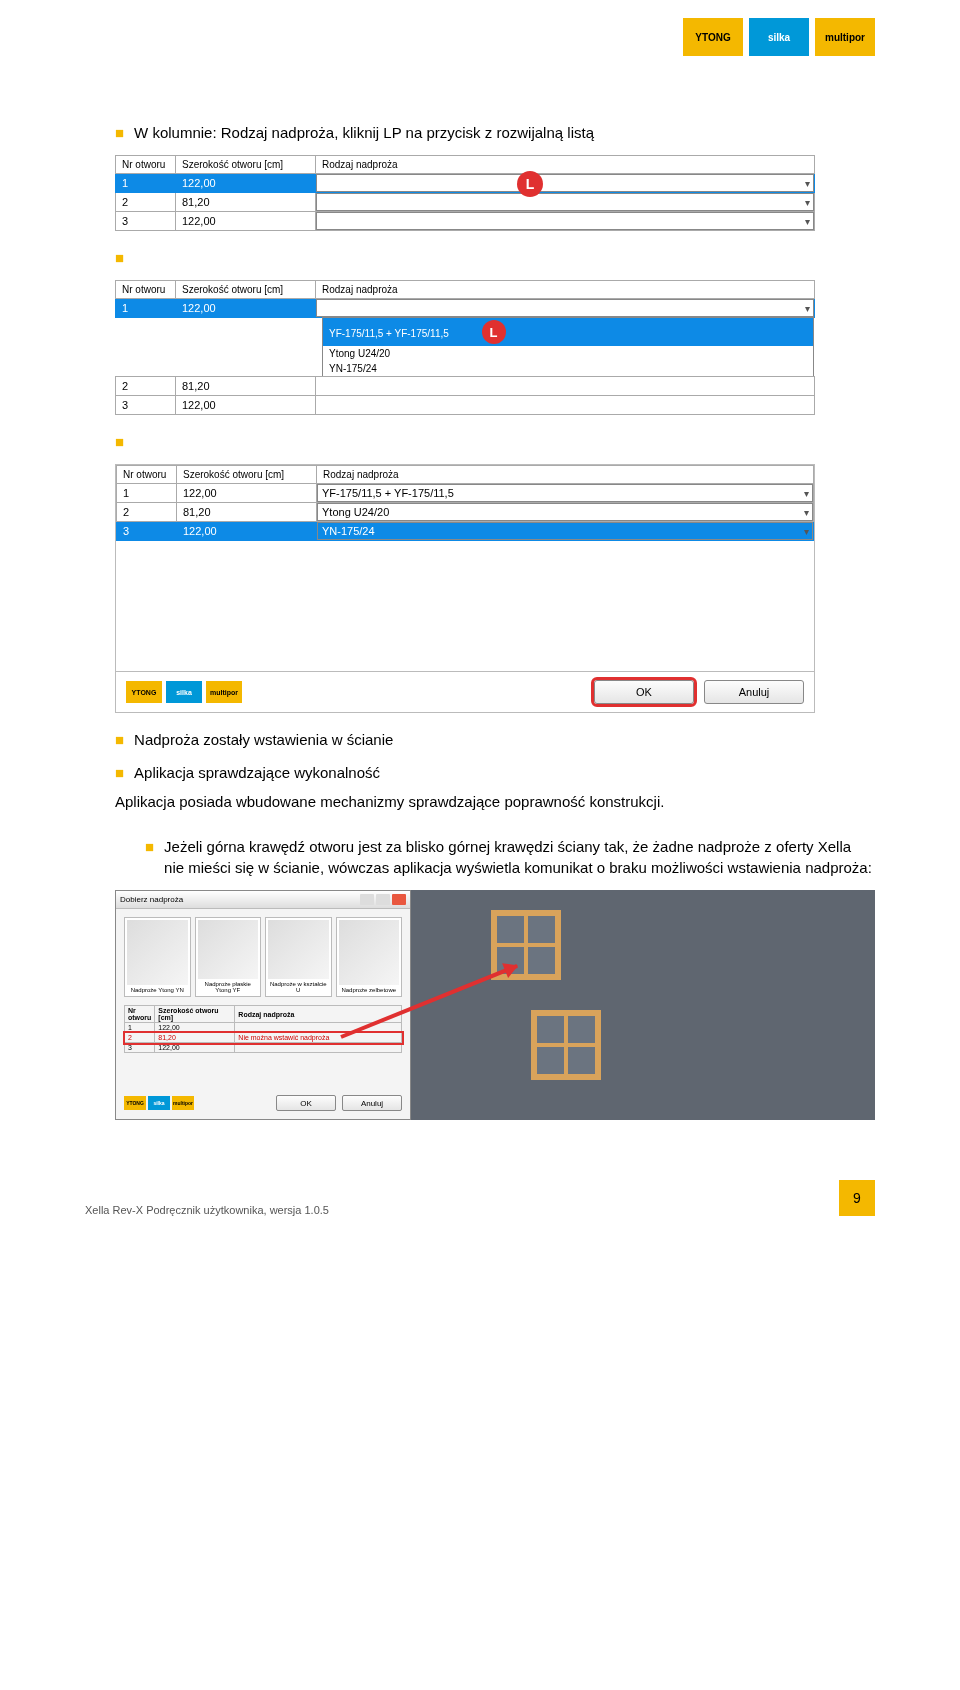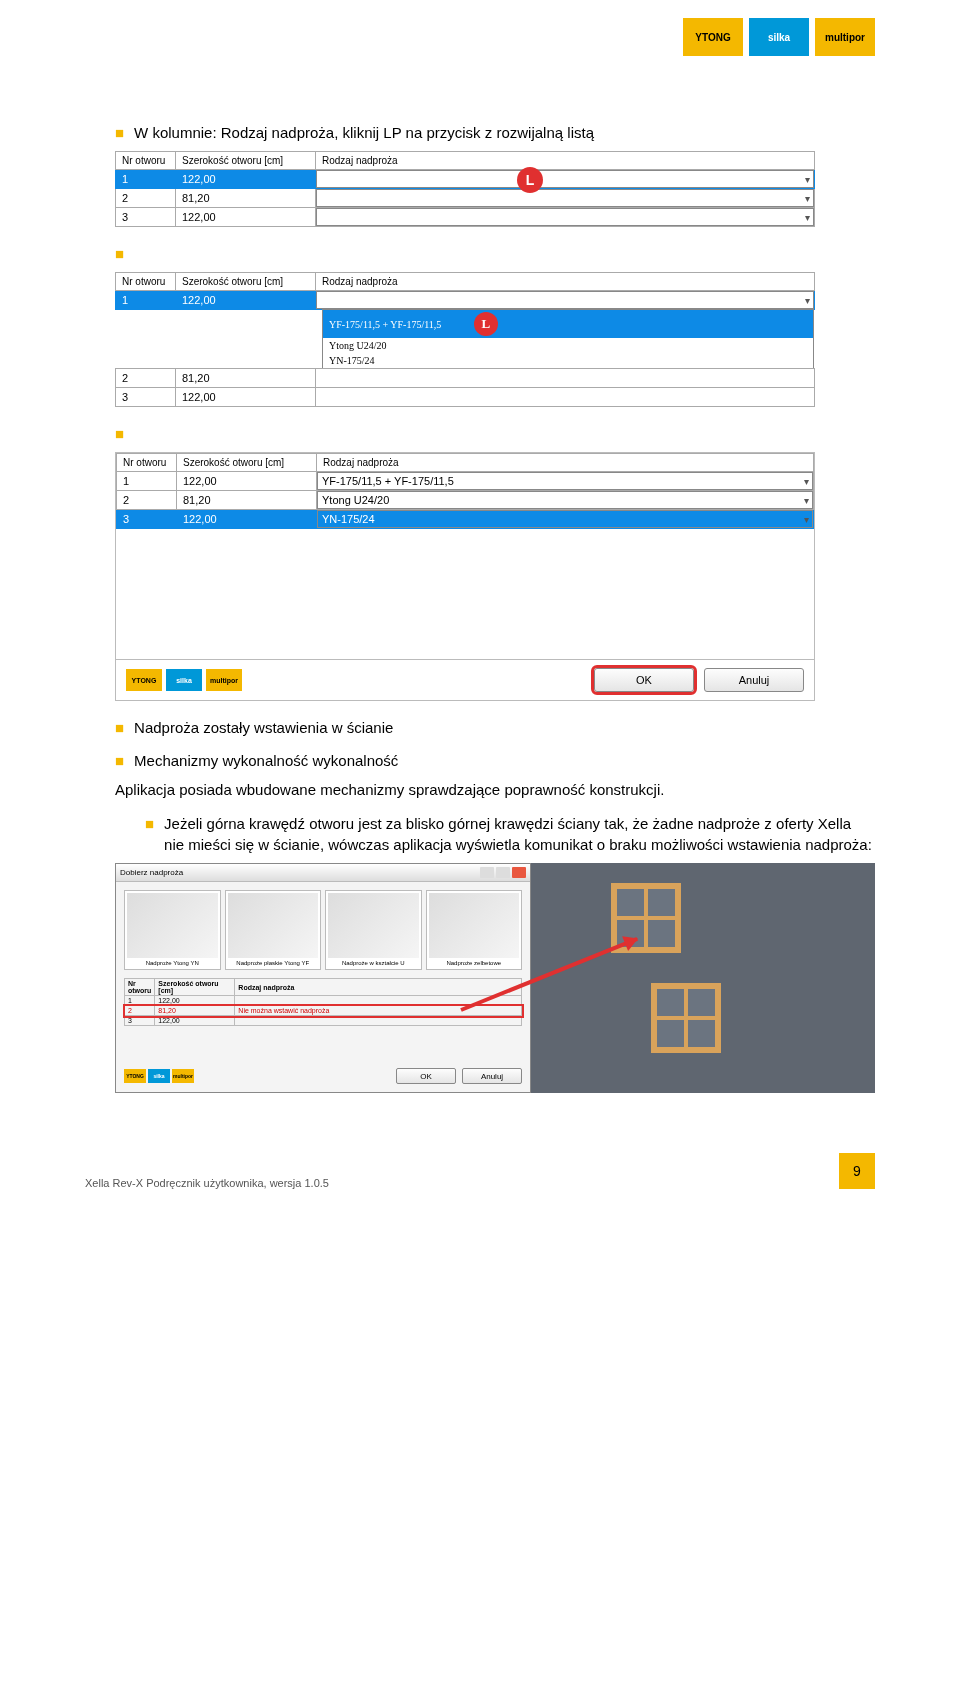--- a/index.html
+++ b/index.html
@@ -6,53 +6,53 @@
   body { font-family: Arial, sans-serif; background: #fff; width: 960px; margin: 0 auto; color: #000; }
   .page { padding: 60px 85px 40px 85px; position: relative; }
   .brand-badges { position: absolute; top: 18px; right: 85px; display: flex; gap: 6px; }
   .badge { width: 60px; height: 38px; display: flex; align-items: center; justify-content: center; font-size: 10px; font-weight: bold; }
   .badge.ytong { background: #f4b800; color: #000; }
   .badge.silka { background: #0098d8; color: #fff; }
   .badge.multipor { background: #f4b800; color: #000; }
   .bullet-item { display: flex; gap: 10px; margin: 12px 0 8px 30px; font-size: 15px; line-height: 1.4; }
   .bullet { color: #f4b800; font-size: 15px; line-height: 1.4; }
   .bullet-item.sub { margin-left: 60px; }
-  .para { font-size: 15px; margin: 8px 0 13px 30px; line-height: 1.4; }
-  .img-block { margin: 4px 0 16px 30px; }
+  .para { font-size: 15px; margin: 8px 0 24px 30px; line-height: 1.4; }
+  .img-block { margin: 12px 0 16px 30px; }
   
   
   .tbl { border-collapse: collapse; font-size: 11px; width: 700px; color: #000; }
   .tbl th { text-align: left; font-weight: normal; padding: 3px 6px; border: 1px solid #aaa; background: #fff; font-size: 10px; }
   .tbl td { padding: 3px 6px; border: 1px solid #aaa; height: 18px; position: relative; background: #fff; }
   .row-sel td { background: #0d8ae6; color: #fff; border-color: #0d8ae6; }
   .dd-cell { padding: 0 !important; }
   .dd-input { width: 100%; height: 18px; border: 1px solid #888; background: #fff; position: relative; display: flex; align-items: center; }
   .dd-input::after { content: '▾'; position: absolute; right: 3px; font-size: 10px; color: #555; }
   .l-circle { position: absolute; width: 26px; height: 26px; border-radius: 50%; background: #e03030; color: #fff; display: flex; align-items: center; justify-content: center; font-weight: bold; font-size: 14px; top: -4px; left: 200px; z-index: 2; }
   
   
-  .dd-open { border: 1px solid #888; background: #fff; font-size: 10px; width: 492px; margin-left: 207px; margin-top: -1px; font-family: Liberation Serif, serif; }
+  .dd-open { border: 1px solid #888; background: #fff; font-size: 10px; width: 492px; margin-left: 207px; margin-top: -1px; }
   .dd-open .opt { padding: 2px 6px; }
   .dd-open .opt.sel { background: #0d8ae6; color: #fff; position: relative; }
   .l-circle2 { display: inline-flex; width: 24px; height: 24px; border-radius: 50%; background: #e03030; color: #fff; align-items: center; justify-content: center; font-weight: bold; font-size: 13px; margin-left: 30px; }
   
   
   .panel { border: 1px solid #bbb; width: 700px; background: #fff; }
   .panel .tbl { width: 100%; }
   .panel .spacer { height: 130px; }
   .panel-foot { display: flex; justify-content: space-between; align-items: center; padding: 8px 10px; border-top: 1px solid #bbb; }
   .mini-badges { display: flex; gap: 4px; }
   .mini-badges .mb { width: 36px; height: 22px; font-size: 7px; display: flex; align-items: center; justify-content: center; font-weight: bold; }
   .btns { display: flex; gap: 10px; }
   .btn { width: 100px; height: 24px; border: 1px solid #888; background: linear-gradient(#fdfdfd,#e5e5e5); font-size: 11px; display: flex; align-items: center; justify-content: center; border-radius: 3px; }
   .btn.hl { outline: 3px solid #e03030; }
   
   
   .composite { display: flex; gap: 0; height: 230px; border: none; }
-  .dlg2 { width: 416px; border: 1px solid #888; background: #f4f4f4; font-size: 8px; display: flex; flex-direction: column; }
+  .dlg2 { width: 296px; border: 1px solid #888; background: #f4f4f4; font-size: 8px; display: flex; flex-direction: column; }
   .dlg2 .titlebar { height: 18px; background: linear-gradient(#fff,#ddd); border-bottom: 1px solid #bbb; display: flex; align-items: center; justify-content: space-between; padding: 0 4px; }
   .dlg2 .winbtns { display:flex; gap:2px; }
   .dlg2 .winbtns span{ width:14px; height:11px; background:#e9573f; border-radius:1px; display:inline-block;}
   .dlg2 .winbtns span:first-child{ background:#ddd;}
   .dlg2 .winbtns span:nth-child(2){ background:#ddd;}
   .dlg2 .types { display: flex; gap: 4px; padding: 8px; }
   .dlg2 .typecard { flex: 1; border: 1px solid #bbb; height: 80px; background: #fff; display:flex; flex-direction:column; align-items:center; justify-content:flex-end; padding:2px; }
   .dlg2 .typecard .pic { flex:1; width:100%; background: linear-gradient(135deg,#ddd,#f5f5f5); margin-bottom:2px;}
   .dlg2 .typecard .cap { font-size:6px; text-align:center; line-height:1.1;}
   .dlg2 .tbl2 { width: calc(100% - 16px); margin: 0 8px; border-collapse: collapse; font-size: 7px; }
@@ -227,21 +227,21 @@
       </div>
     </div>
   </div>
 
   <div class="bullet-item">
     <span class="bullet">■</span>
     <span>Nadproża zostały wstawienia w ścianie</span>
   </div>
   <div class="bullet-item">
     <span class="bullet">■</span>
-    <span>Mechanizmy wykonalność wykonalność</span>
+    <span>Aplikacja sprawdzające wykonalność</span>
   </div>
   <p class="para">Aplikacja posiada wbudowane mechanizmy sprawdzające poprawność konstrukcji.</p>
   <div class="bullet-item sub">
     <span class="bullet">■</span>
     <span>Jeżeli górna krawędź otworu jest za blisko górnej krawędzi ściany tak, że żadne nadproże z oferty Xella nie mieści się w ścianie, wówczas aplikacja wyświetla komunikat o braku możliwości wstawienia nadproża:</span>
   </div>
 
   <div class="img-block">
     <div class="composite">
       <div class="dlg2">

